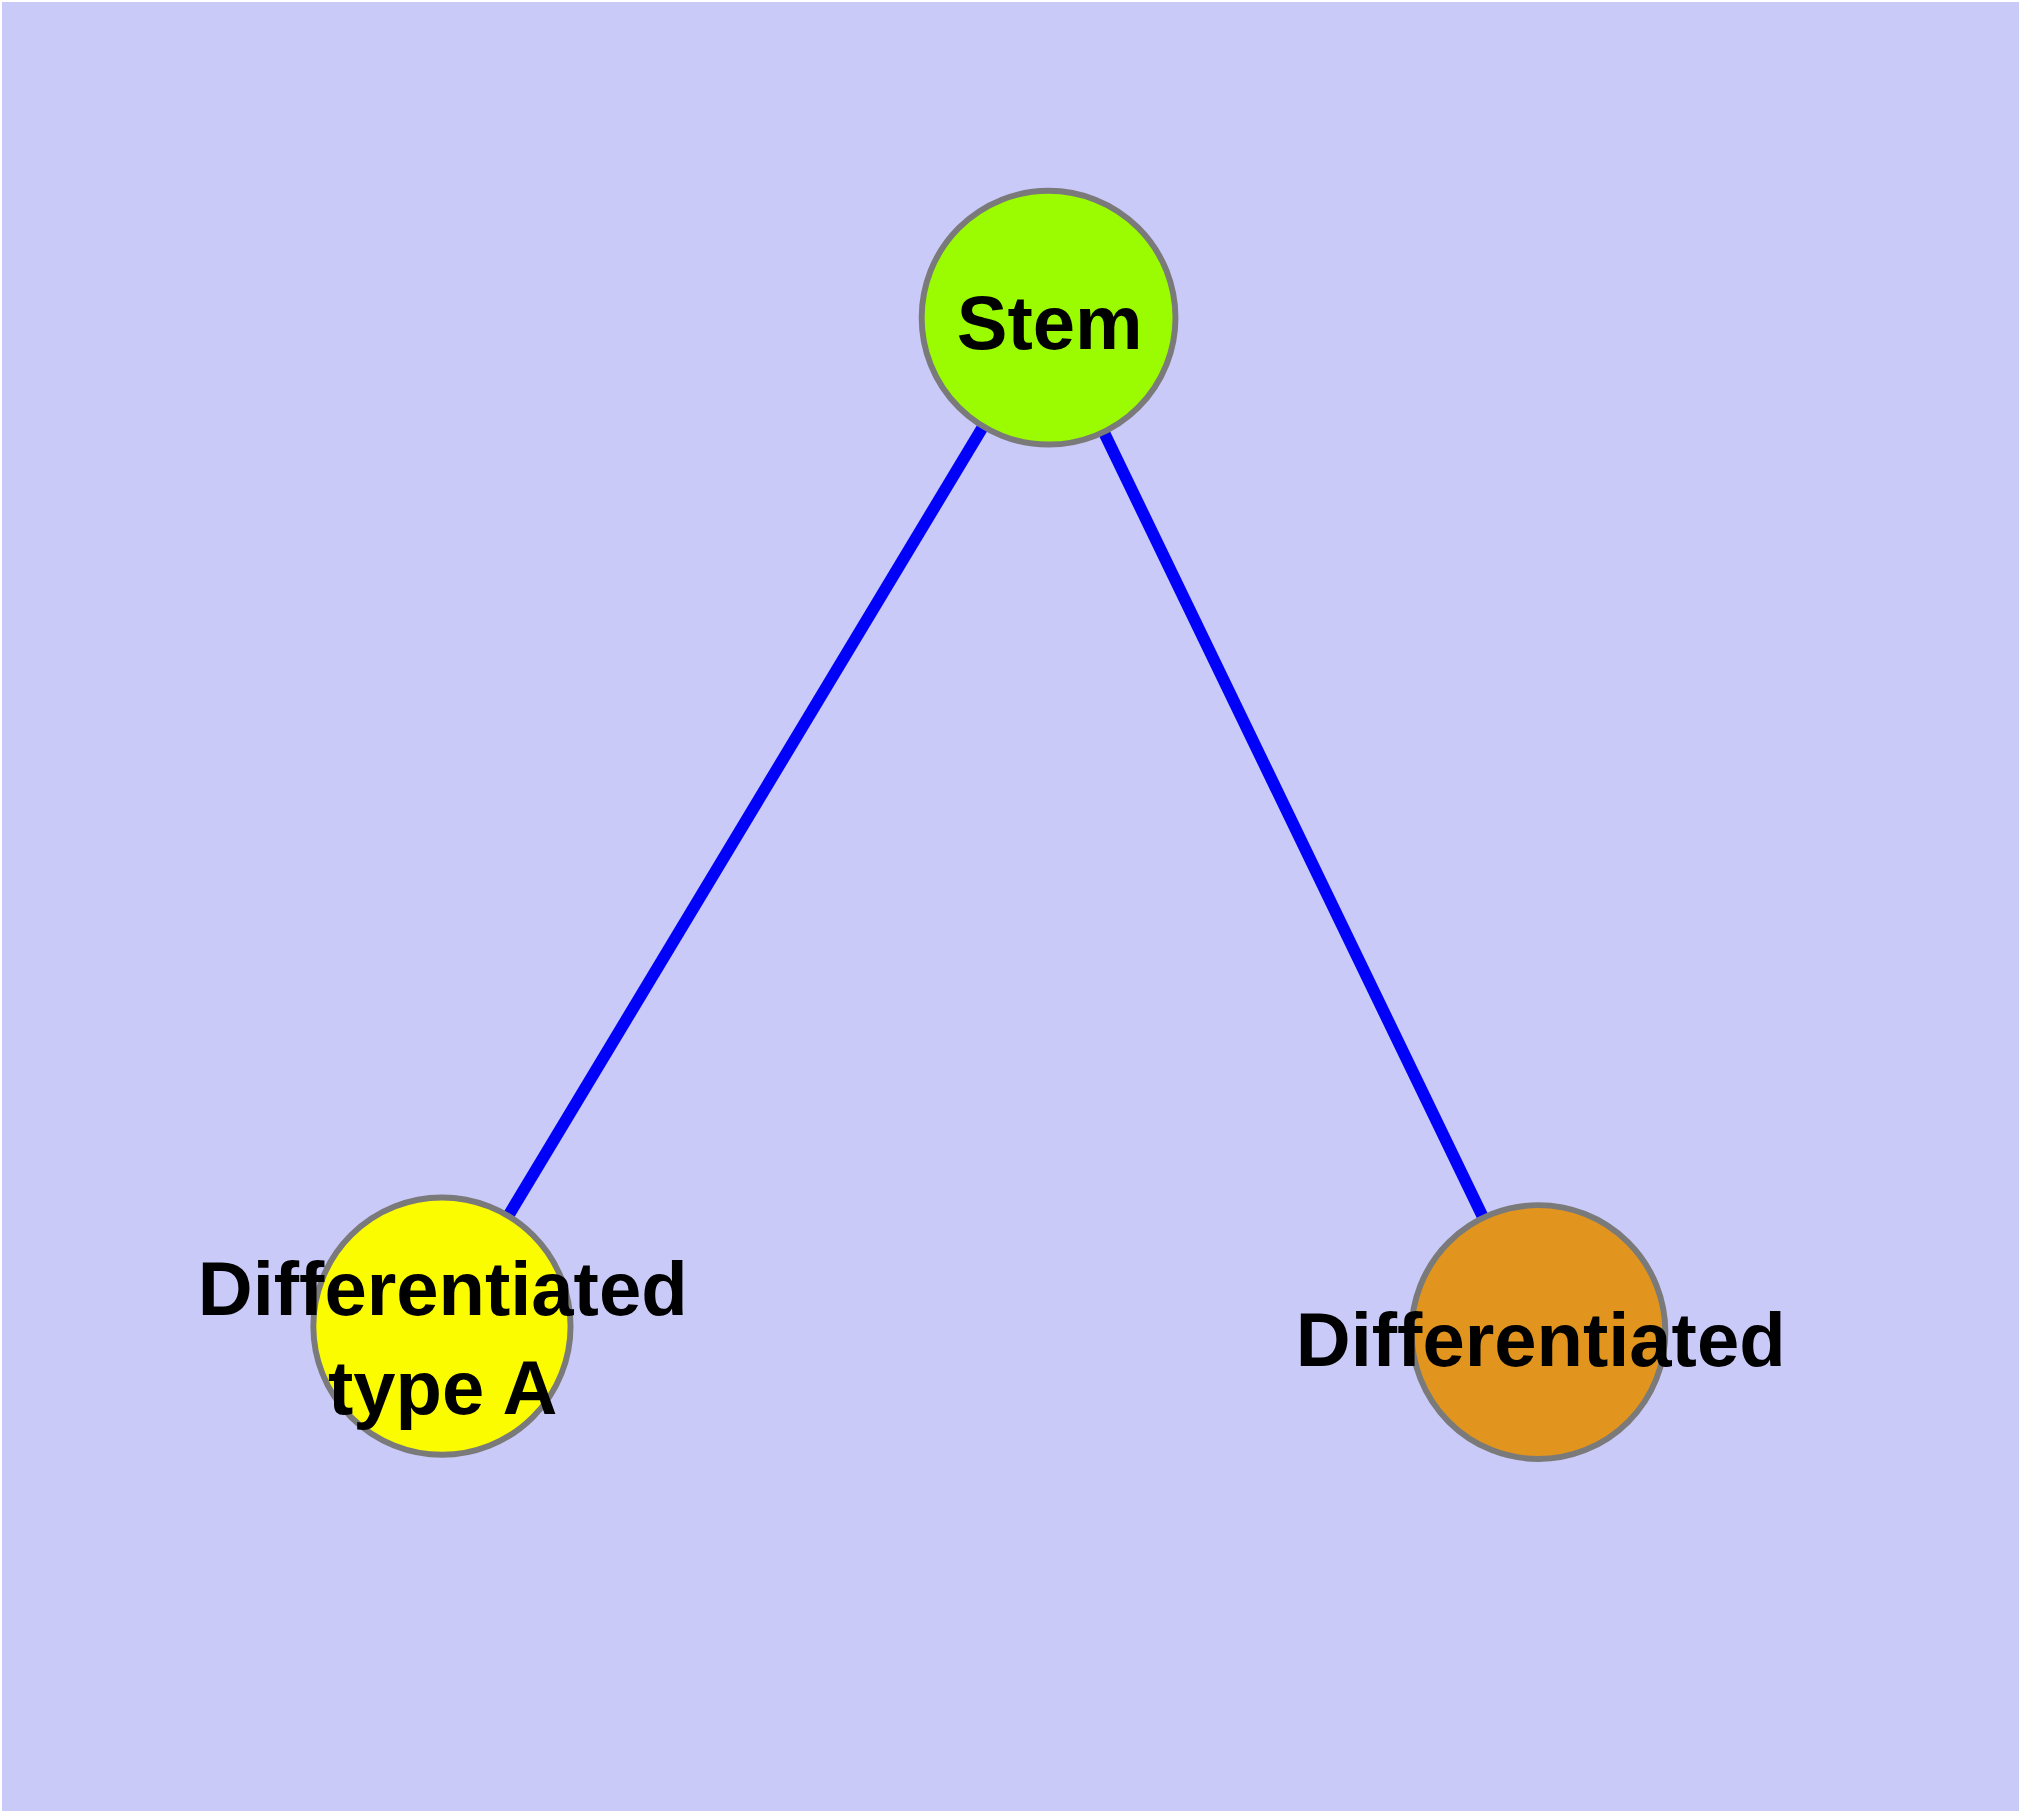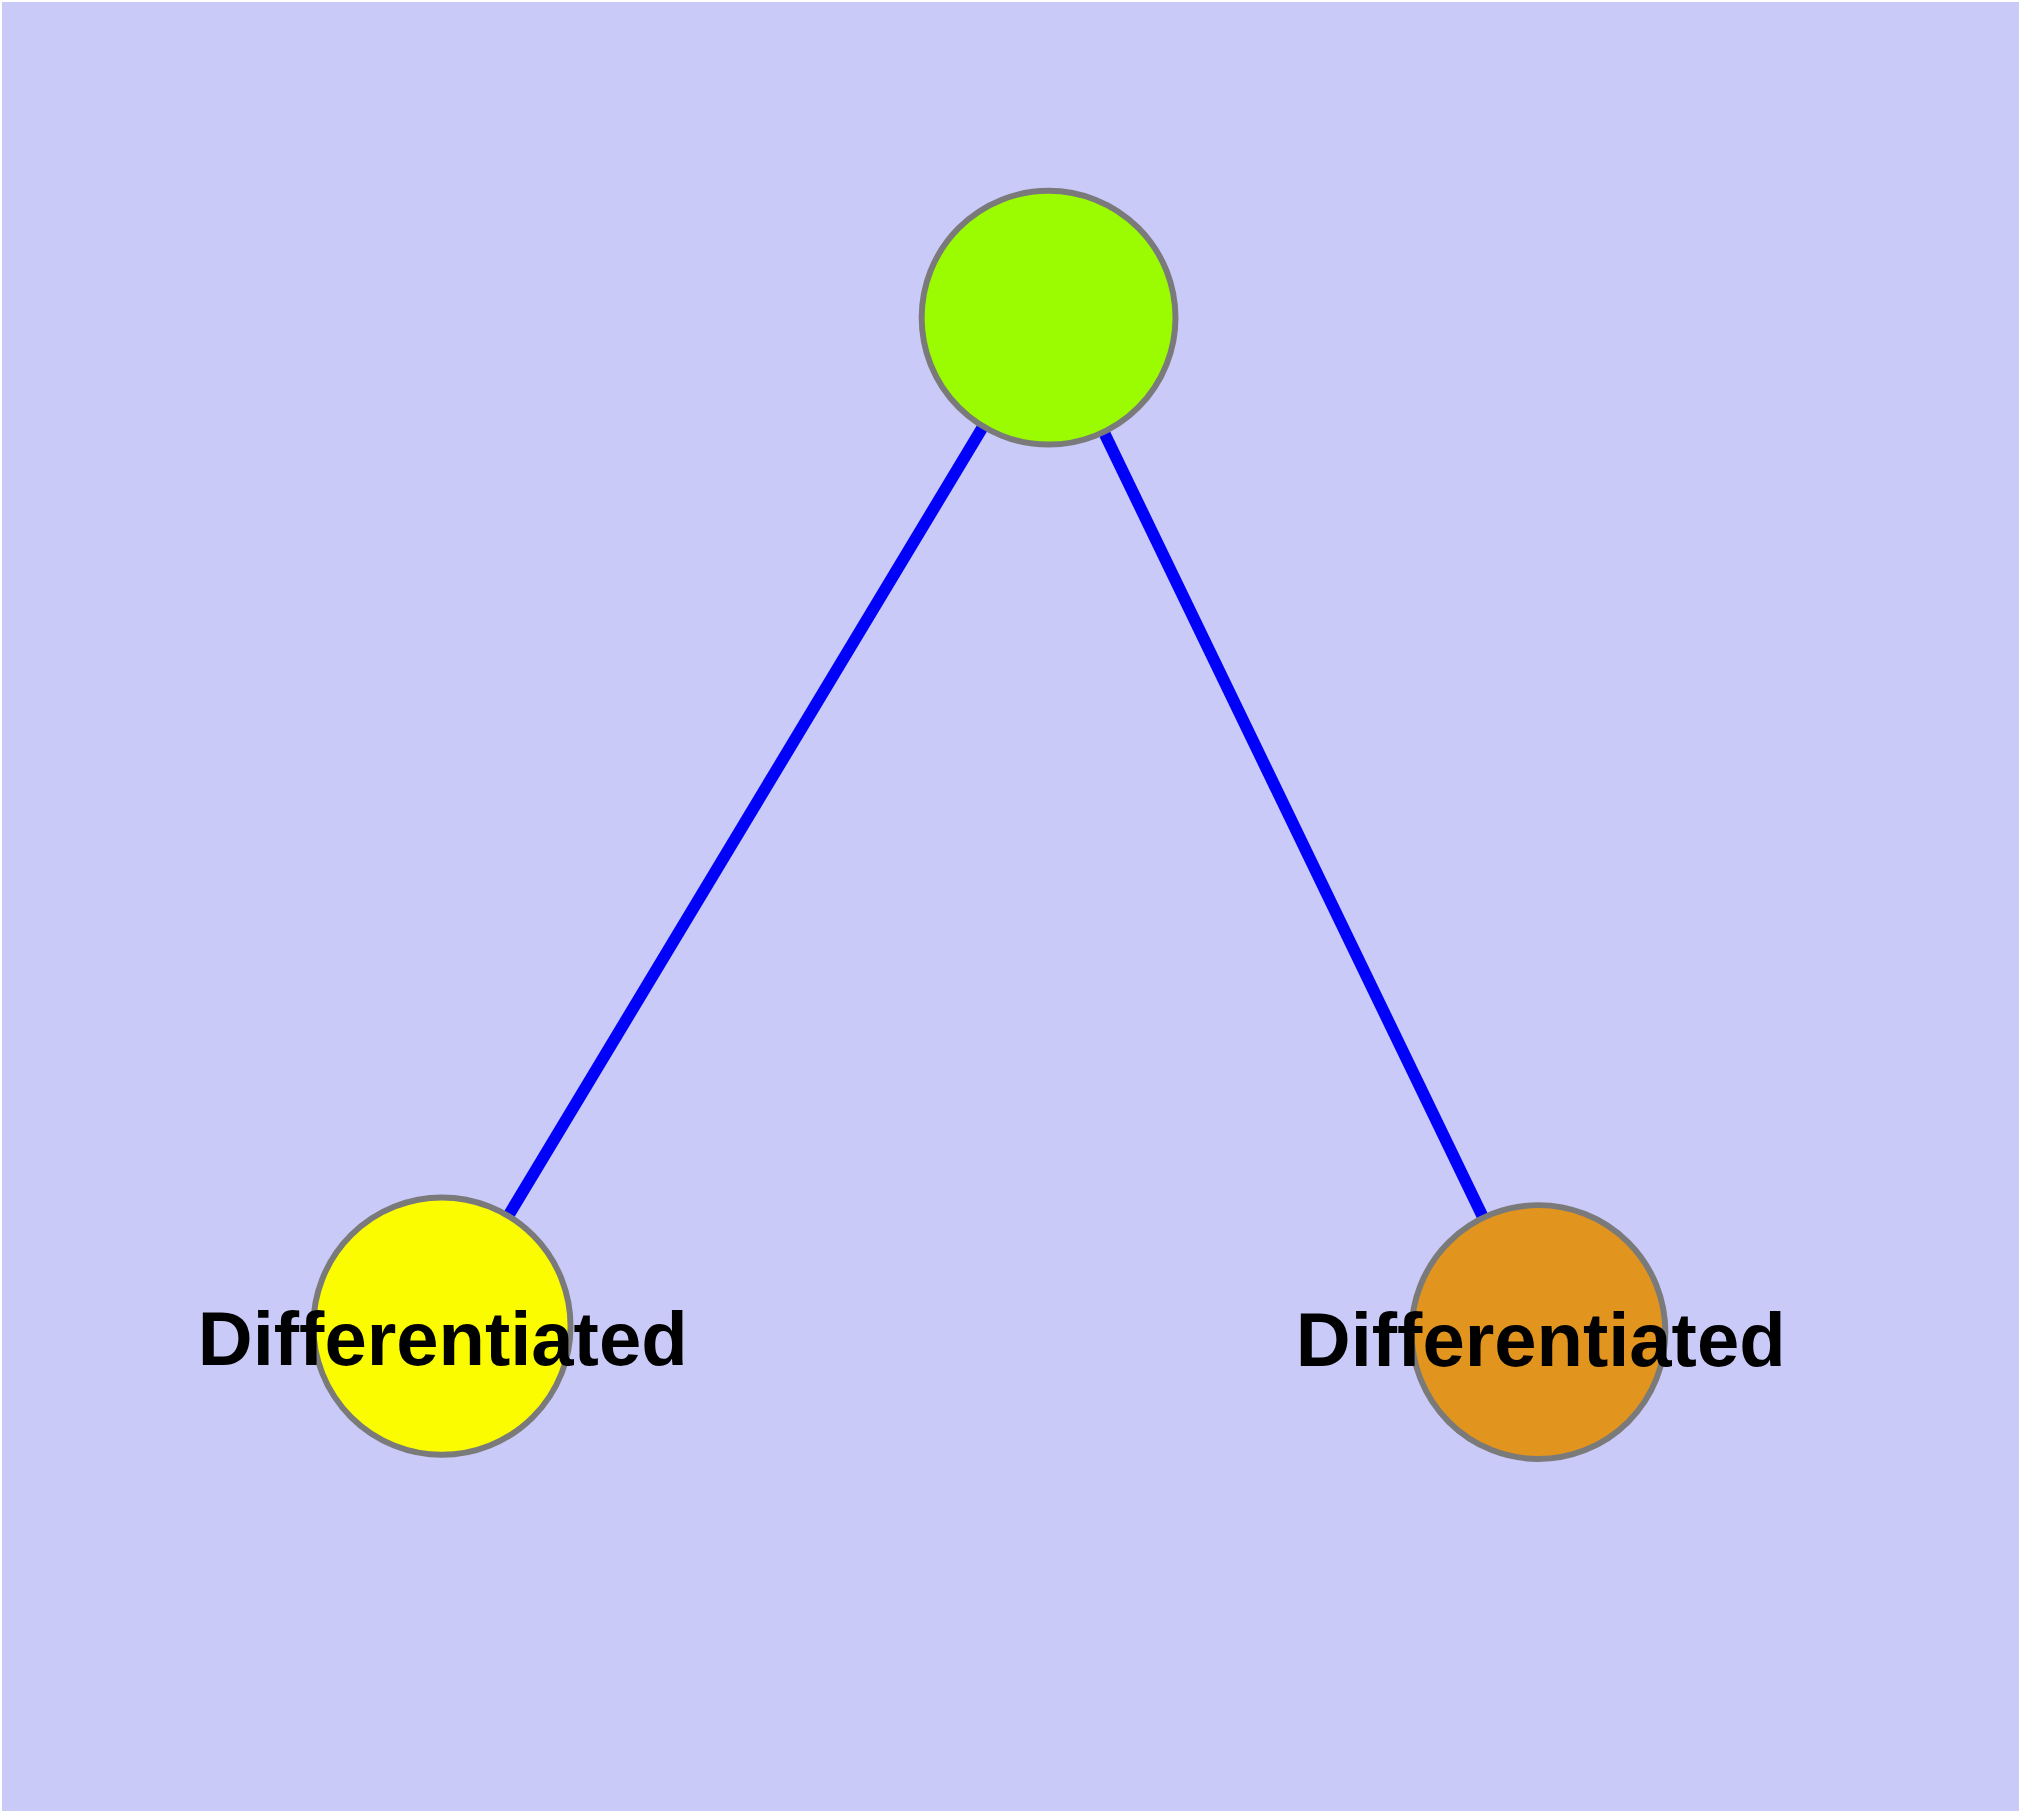--- a/index.html
+++ b/index.html
@@ -58,23 +58,27 @@
   <svg class="graph-svg" viewBox="0 0 2384 2138" xmlns="http://www.w3.org/2000/svg">
 
     <line class="edge-line" x1="1237" y1="373" x2="520" y2="1565" stroke="#0101FA"></line>
     <line class="edge-line" x1="1237" y1="373" x2="1816" y2="1572" stroke="#0101FA"></line>
 
     <circle class="node-circle" cx="1237" cy="373" r="150" fill="#9BFB00" stroke="#7A7A7A"></circle>
     <circle class="node-circle" cx="520" cy="1565" r="152" fill="#FCFC00" stroke="#7A7A7A"></circle>
     <circle class="node-circle" cx="1816" cy="1572" r="150" fill="#E2951E" stroke="#7A7A7A"></circle>
   </svg>
 
+  <div class="node-label" style="left: 1048px; top: 320px; color: rgb(0, 0, 0);">
+    <span>Stem</span>
+  </div>
 
   <div class="node-label" style="left: 441px; top: 1336px; color: rgb(0, 0, 0);">
     <span>Differentiated</span>
+    <span>type A</span>
   </div>
 
   <div class="node-label" style="left: 1539px; top: 1337px; color: rgb(0, 0, 0);">
     <span>Differentiated</span>
   </div>
 
 </div>
 
 
 </body></html>

